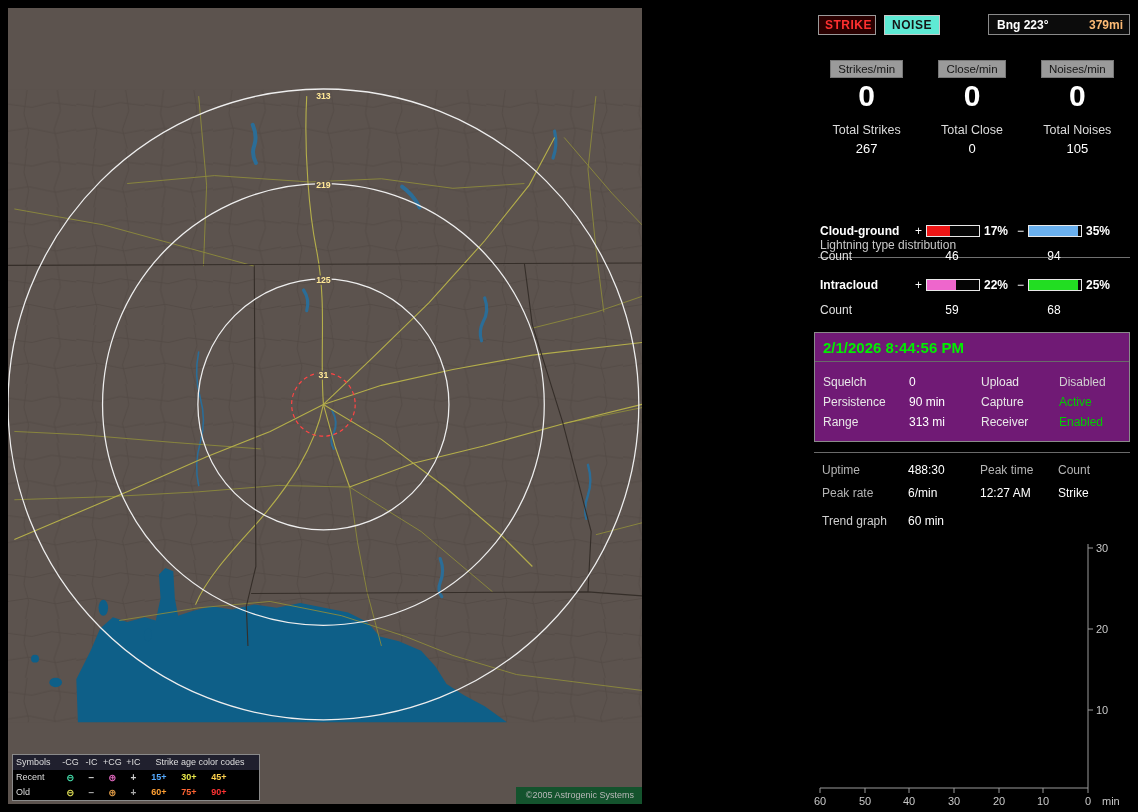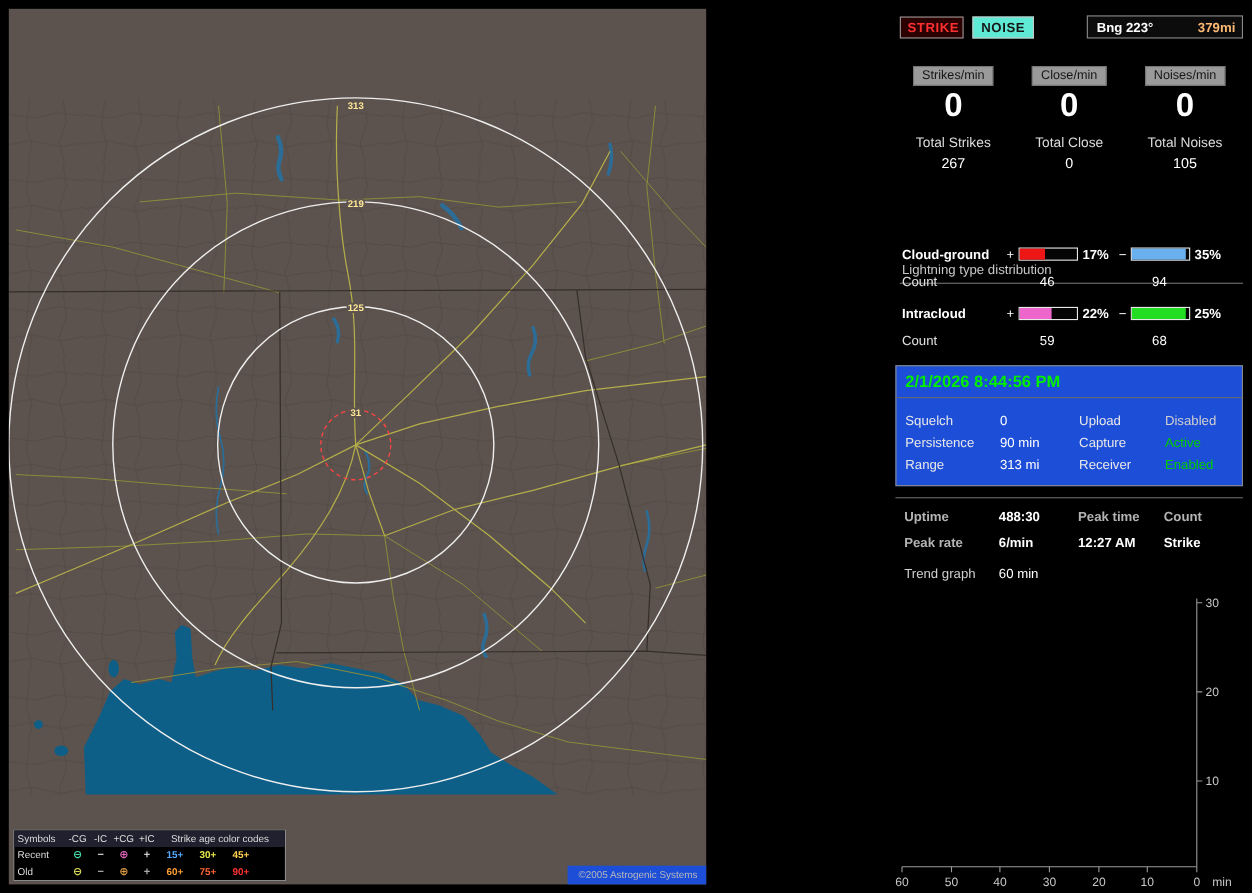--- a/index.html
+++ b/index.html
@@ -14,21 +14,21 @@
   #legend{position:absolute;left:4px;bottom:3px;width:246px;background:#000;border:1px solid #8a8a8a;
           font-size:9px;color:#ddd;line-height:1;}
   .lg-row{display:flex;align-items:center;height:15px;padding:0 3px;}
   .lg-head{background:#20202e;}
   .lg-c0{width:44px;}
   .lg-sc{width:21px;text-align:center;}
   .lg-age-head{flex:1;text-align:center;}
   .lg-a{width:30px;text-align:center;font-weight:bold;}
   .lg-sym{font-weight:bold;font-size:10px;}
 
-  #map-copyright{position:absolute;right:0;bottom:0;background:#1d4ed8;color:#b8b8b8;
+  #map-copyright{position:absolute;right:0;bottom:0;background:#14532d;color:#b8b8b8;
                  font-size:9px;padding:3px 8px 4px 10px;}
 
   
   #panel{position:absolute;left:814px;top:0;width:324px;height:812px;color:#e8e8e8;font-size:12px;}
 
   #btn-strike{position:absolute;left:4px;top:15px;width:58px;height:20px;background:#2a0000;
               color:#ff3030;font-weight:bold;font-size:12px;border:1px solid #9a9a9a;
               font-family:inherit;letter-spacing:.5px;cursor:pointer;}
   #btn-noise{position:absolute;left:70px;top:15px;width:56px;height:20px;background:#5eead4;
              color:#161616;font-weight:bold;font-size:12px;border:1px solid #c8c8c8;
@@ -55,30 +55,30 @@
   .bar .fill{display:block;height:100%;width:0;}
   .d-pbar{left:112px;} .d-mbar{left:214px;}
   .d-ppct{position:absolute;left:170px;font-weight:bold;color:#fff;}
   .d-mpct{position:absolute;left:272px;font-weight:bold;color:#fff;}
   .dist-counts{position:absolute;left:0;width:316px;height:14px;color:#e0e0e0;}
   .dist-counts .c-label{position:absolute;left:6px;}
   .dist-counts .c-plus{position:absolute;left:112px;width:52px;text-align:center;color:#fff;}
   .dist-counts .c-minus{position:absolute;left:214px;width:52px;text-align:center;color:#fff;}
 
   #status-box{position:absolute;left:0;top:332px;width:316px;height:110px;border:1px solid #8a8a8a;
-              background:#1d4ed8;box-sizing:border-box;}
+              background:#701a75;box-sizing:border-box;}
   #status-datetime{position:absolute;left:8px;top:6px;font-size:15px;font-weight:bold;}
   #status-sep{position:absolute;left:0;top:28px;width:100%;border-bottom:1px solid #6a6a6a;}
   .st-row{position:absolute;left:0;width:100%;height:16px;}
   .st-l1{position:absolute;left:8px;color:#e8e8e8;}
   .st-v1{position:absolute;left:94px;color:#fff;}
   .st-l2{position:absolute;left:166px;color:#e8e8e8;}
   .st-v2{position:absolute;left:244px;}
 
-  #stats{position:absolute;left:0;top:452px;width:316px;border-top:1px solid #6a6a6a;height:80px;font-weight:bold;}
+  #stats{position:absolute;left:0;top:452px;width:316px;border-top:1px solid #6a6a6a;height:80px;}
   .sx-row{position:absolute;left:0;width:100%;height:16px;}
   .sx-l1{position:absolute;left:8px;color:#b4b4b4;}
   .sx-v1{position:absolute;left:94px;color:#fff;}
   .sx-l2{position:absolute;left:166px;color:#b4b4b4;}
   .sx-l3{position:absolute;left:244px;color:#b4b4b4;}
   .sx-v2{position:absolute;left:166px;color:#fff;}
   .sx-v3{position:absolute;left:244px;color:#fff;}
   #trend-label-row{position:absolute;left:0;top:514px;width:316px;height:16px;}
   #trend-label{position:absolute;left:8px;color:#cfcfcf;}
   #trend-value{position:absolute;left:94px;color:#fff;}

